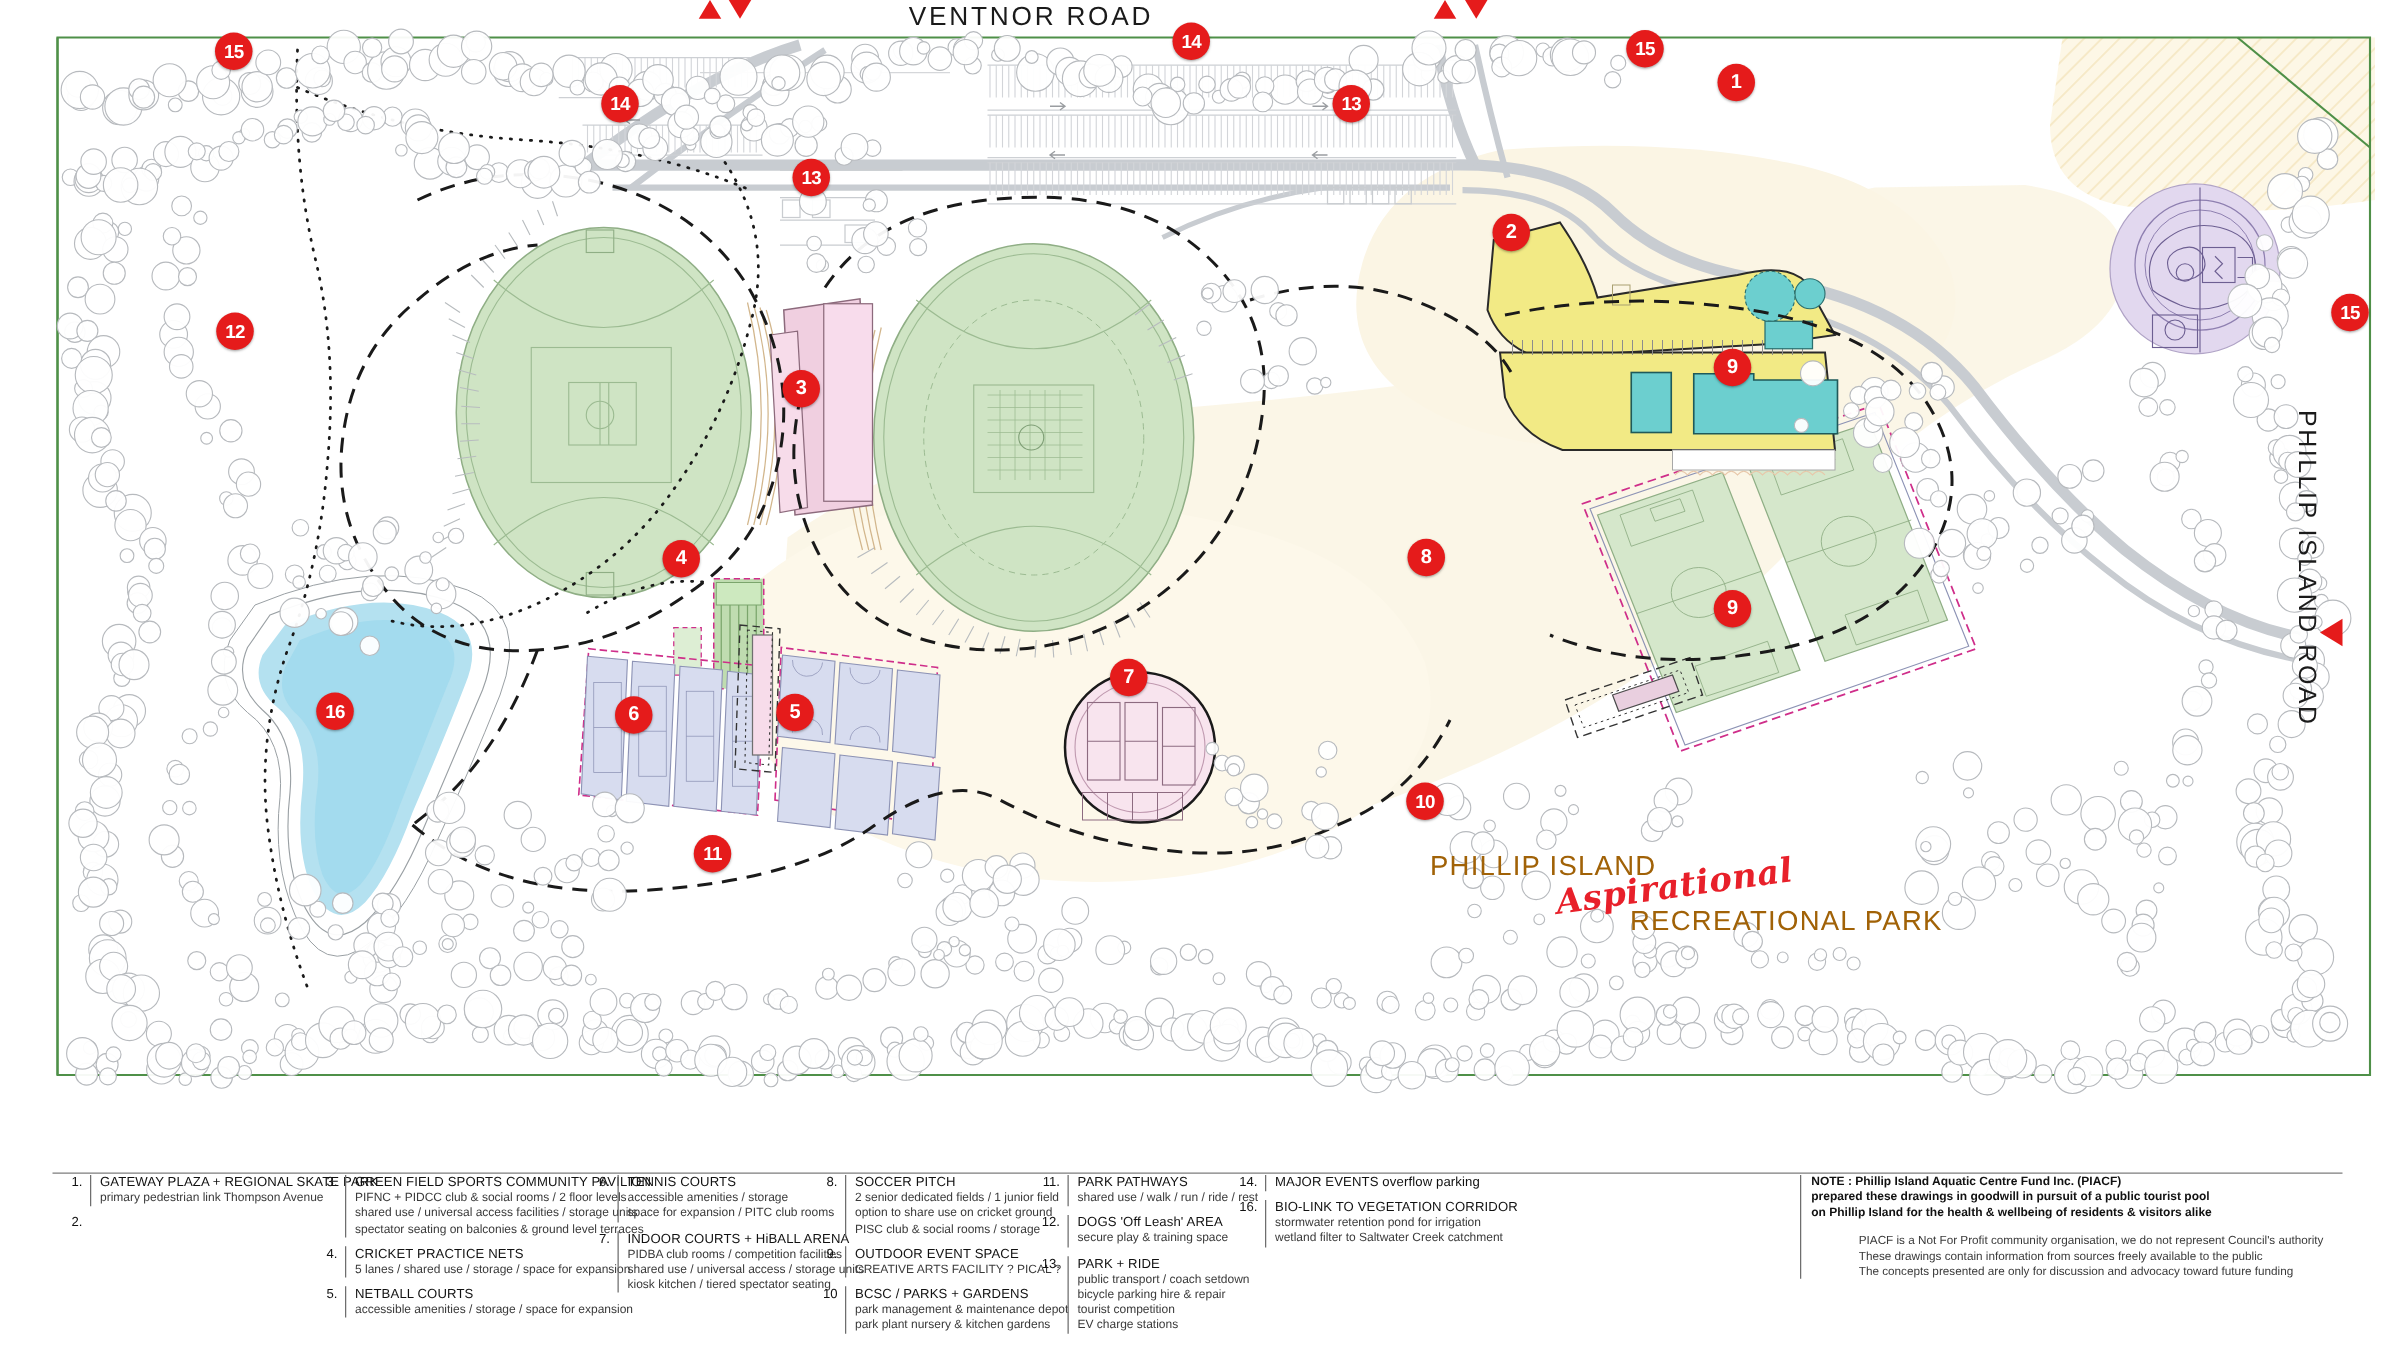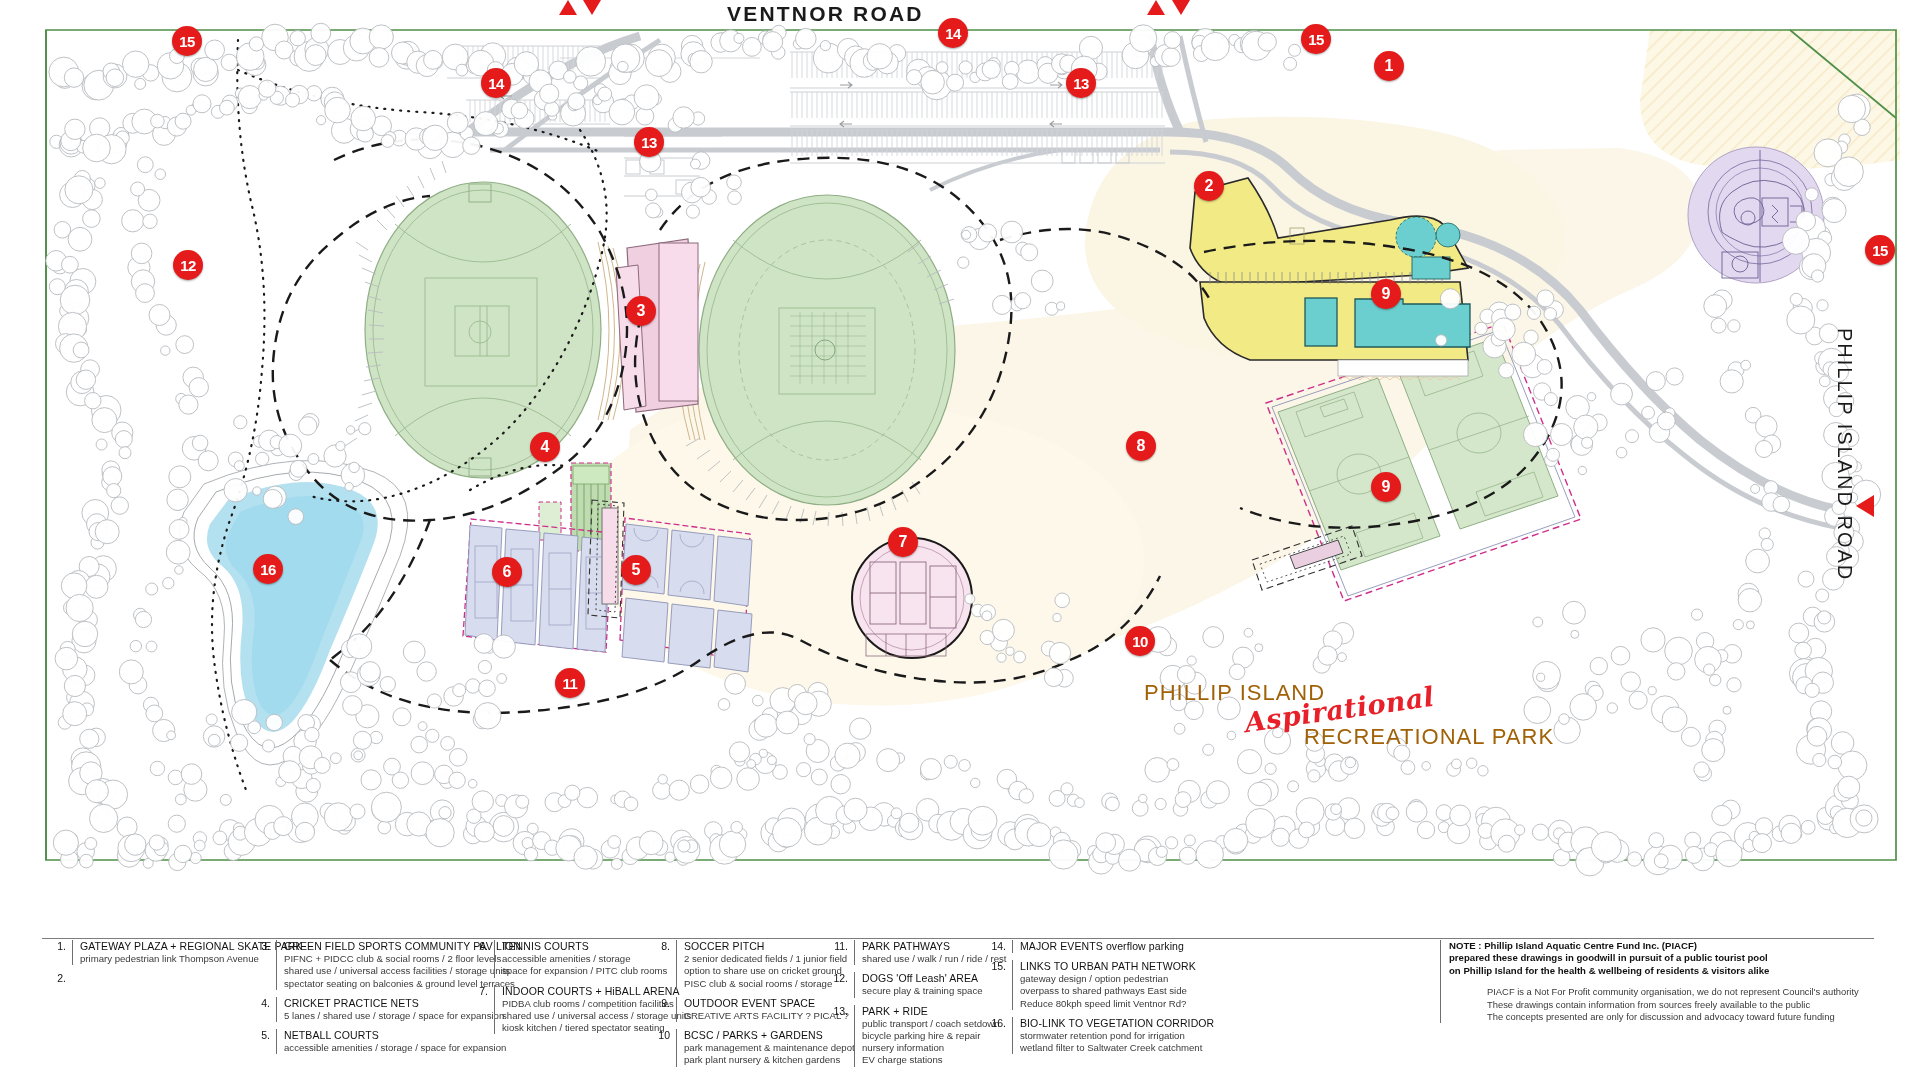--- a/index.html
+++ b/index.html
@@ -2,21 +2,21 @@
 <html><head>
 <meta charset="utf-8">
 <style>
   html,body{margin:0;padding:0;background:#ffffff;}
   body{font-family:"Liberation Sans",sans-serif;-webkit-font-smoothing:antialiased;}
   #page{position:relative;width:1916px;height:1077px;background:#ffffff;overflow:hidden;}
 
   
   .road-label{position:absolute;font-family:"Liberation Sans",sans-serif;
     font-size:21px;letter-spacing:2.2px;color:#1a1a1a;white-space:nowrap;}
-  #ventnor-road-label{left:727px;top:2px;font-weight:bold;}
+  #ventnor-road-label{left:727px;top:2px;}
   #phillip-island-road-label{left:1856px;top:328px;transform:rotate(90deg);transform-origin:0 0;
      font-size:20px;letter-spacing:2.0px;}
 
   
   #plan-svg{position:absolute;left:0;top:0;}
 
   
   .marker{position:absolute;width:30px;height:30px;border-radius:50%;
     background:#e51b1b;color:#ffffff;display:flex;align-items:center;justify-content:center;
     font-family:"Liberation Sans",sans-serif;font-weight:bold;font-size:16px;
@@ -1939,39 +1939,30 @@
               <div class="leg-title">DOGS 'Off Leash' AREA</div>
               <div class="leg-sub">secure play &amp; training space</div>
             </div>
           </div>
           <div class="leg-entry">
             <div class="leg-num">13.</div>
             <div class="leg-body">
               <div class="leg-title">PARK + RIDE</div>
               <div class="leg-sub">public transport / coach setdown</div>
               <div class="leg-sub">bicycle parking hire &amp; repair</div>
-              <div class="leg-sub">nursery information</div>
+              <div class="leg-sub">tourist competition</div>
               <div class="leg-sub">EV charge stations</div>
             </div>
           </div>
         </div>
         <div class="leg-col" style="left: 986px; width: 190px;">
           <div class="leg-entry">
             <div class="leg-num">14.</div>
             <div class="leg-body">
               <div class="leg-title">MAJOR EVENTS overflow parking</div>
-            </div>
-          </div>
-          <div class="leg-entry">
-            <div class="leg-num">15.</div>
-            <div class="leg-body">
-              <div class="leg-title">LINKS TO URBAN PATH NETWORK</div>
-              <div class="leg-sub">gateway design / option pedestrian</div>
-              <div class="leg-sub">overpass to shared pathways East side</div>
-              <div class="leg-sub">Reduce 80kph speed limit Ventnor Rd?</div>
             </div>
           </div>
           <div class="leg-entry">
             <div class="leg-num">16.</div>
             <div class="leg-body">
               <div class="leg-title">BIO-LINK TO VEGETATION CORRIDOR</div>
               <div class="leg-sub">stormwater retention pond for irrigation</div>
               <div class="leg-sub">wetland filter to Saltwater Creek catchment</div>
             </div>
           </div>

